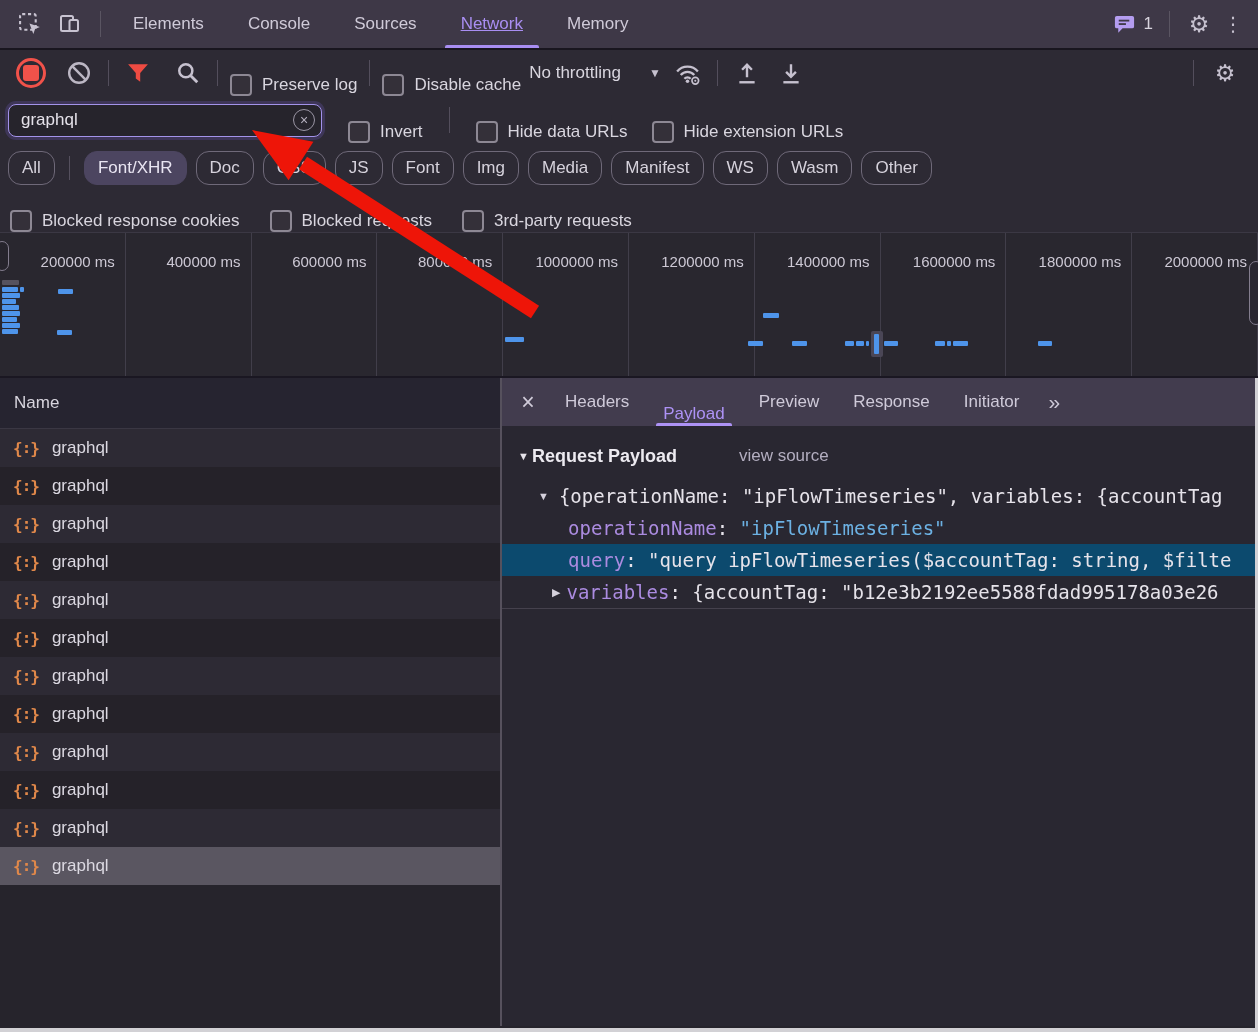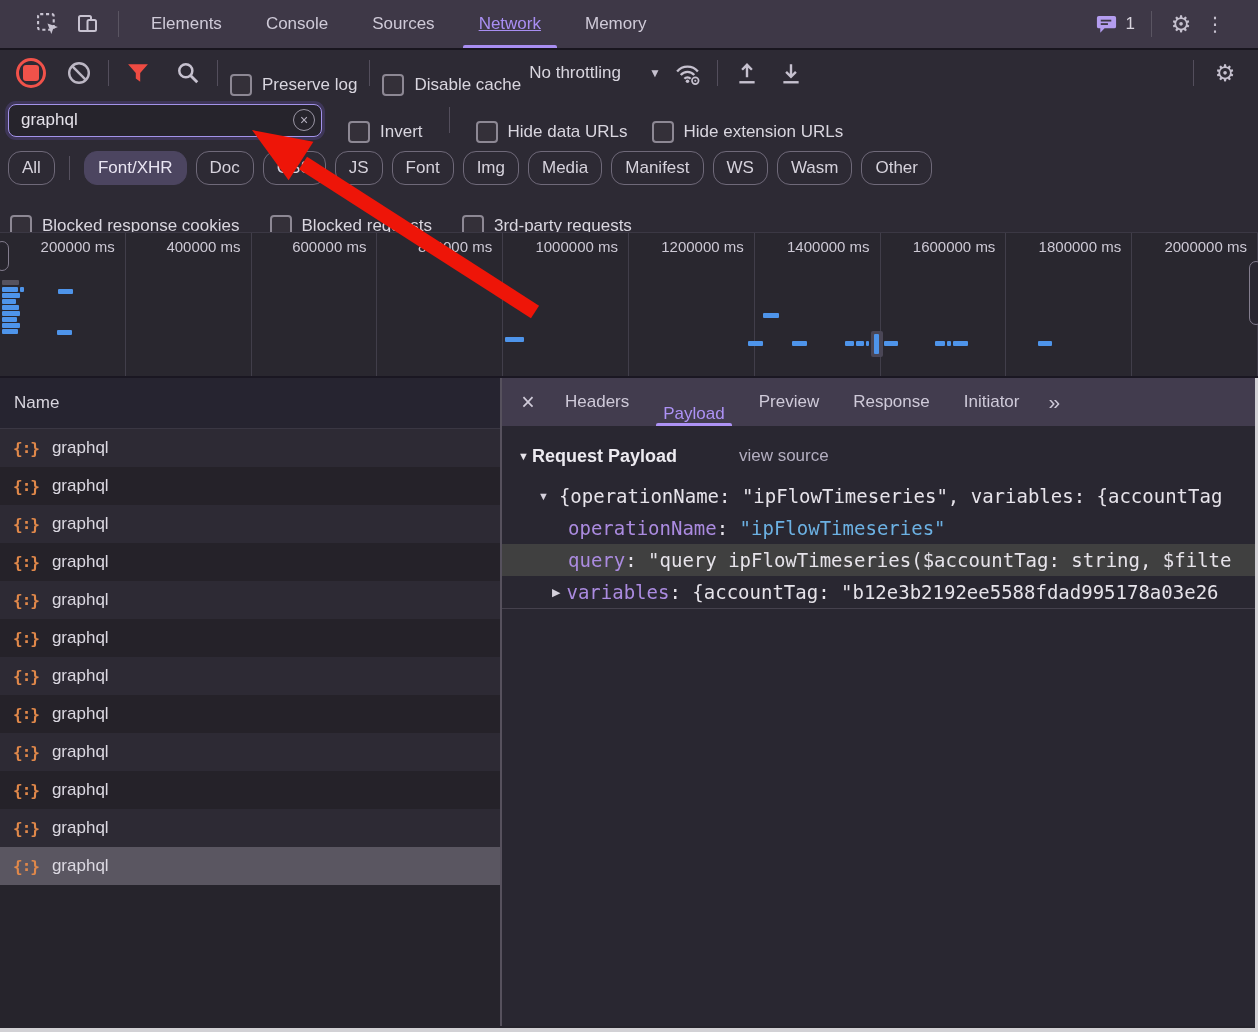--- a/index.html
+++ b/index.html
@@ -2,21 +2,21 @@
 <html><head>
 <meta charset="utf-8">
 <style>
   html,body{margin:0;padding:0;background:#111;}
   .app{position:relative;width:1258px;height:1032px;background:#26242c;overflow:hidden;
        font-family:"Liberation Sans",sans-serif;color:#d8d4de;-webkit-font-smoothing:antialiased;}
   .spacer{flex:1;}
   svg{display:block;}
 
   
-  .topbar{height:48px;background:#3e3847;display:flex;align-items:stretch;padding:0 28px;border-bottom:2px solid #19161f;}
+  .topbar{height:48px;background:#3e3847;display:flex;align-items:stretch;padding:0 10px;border-bottom:2px solid #19161f;}
   .tb-btn{width:40px;display:flex;align-items:center;justify-content:center;}
   .tb-sep{width:1px;height:26px;background:#5a5562;margin:11px 10px 0 10px;}
   .tabs{display:flex;align-items:stretch;}
   .tab{padding:0 22px;display:flex;align-items:center;font-size:17px;color:#cfcad8;position:relative;cursor:default;}
   .tab.active{color:#a98ef2;text-decoration:underline;}
   .tab.active::after{content:"";position:absolute;left:6px;right:6px;bottom:0;height:3px;background:#a98ef2;border-radius:2px 2px 0 0;}
   .issues{display:flex;align-items:center;gap:8px;padding:0 6px;font-size:17px;color:#d8d4de;}
   .glyph-btn{display:flex;align-items:center;justify-content:center;width:38px;font-size:23px;color:#c6c1cf;}
   .glyph-btn.kebab{font-size:20px;width:30px;}
 
@@ -43,27 +43,27 @@
   .f-sep{width:1px;height:26px;background:#534e5c;margin:0 2px 0 26px;}
 
   
   .chiprow{height:47px;background:#2d2a34;display:flex;align-items:center;padding:0 8px;gap:9px;}
   .chip{height:32px;padding:0 13px;display:flex;align-items:center;border:1.5px solid #6f6979;border-radius:13px;
         font-size:17px;color:#d6d2dc;white-space:nowrap;}
   .chip.selected{background:#4c4560;border-color:#4c4560;color:#e9e5f2;}
   .chips-sep{width:1px;height:24px;background:#55505e;margin:0 5px;}
 
   
-  .advrow{height:41px;background:#2d2a34;display:flex;align-items:flex-start;padding:0 10px;gap:30px;}
+  .advrow{height:41px;background:#2d2a34;display:flex;align-items:flex-end;padding:0 10px;gap:30px;}
 
   
   .timeline{position:relative;height:146px;background:#29272f;border-top:1px solid #3b3844;border-bottom:2px solid #1a1722;box-sizing:border-box;}
   .tl-cols{position:absolute;inset:0;display:flex;overflow:hidden;}
   .tl-col{flex:1;border-right:1px solid #413e4a;position:relative;}
-  .tl-label{position:absolute;top:5px;right:10px;font-size:15px;color:#cdc9d5;white-space:nowrap;}
+  .tl-label{position:absolute;top:20px;right:10px;font-size:15px;color:#cdc9d5;white-space:nowrap;}
   .tl-bars{position:absolute;inset:0;}
   .tl-bar{position:absolute;background:#4e94ea;border-radius:1px;}
   .tl-cap{position:absolute;background:#56525e;border-radius:1px;}
   .tl-tickbox{position:absolute;background:#4a4656;border-radius:2px;}
   .tl-tickbar{position:absolute;background:#4e94ea;border-radius:1px;}
   .tl-grip{position:absolute;background:#4c4855;border:1.5px solid #837d8e;border-radius:7px;}
   .tl-grip.left{left:-5px;top:8px;width:12px;height:28px;}
   .tl-grip.right{right:-5px;top:28px;width:12px;height:62px;}
 
   
@@ -90,21 +90,21 @@
   .payload{padding-top:15px;}
   .pl-section{display:flex;align-items:center;height:30px;padding-left:16px;}
   .pl-section .tri{font-size:11px;color:#e6e3ea;margin-right:3px;}
   .pl-title{font-size:18px;font-weight:bold;color:#eceaf0;}
   .view-source{margin-left:62px;font-size:17px;color:#b3aec0;}
   .pl-root{height:32px;display:flex;align-items:center;padding-left:36px;margin-top:9px;
            font-family:"DejaVu Sans Mono",monospace;font-size:19px;color:#e6e3ea;white-space:pre;}
   .pl-root .tri{font-size:11px;margin-right:10px;color:#d5d1dc;font-family:"Liberation Sans",sans-serif;}
   .pl-row{height:32px;display:flex;align-items:center;padding-left:66px;
           font-family:"DejaVu Sans Mono",monospace;font-size:19px;white-space:pre;}
-  .pl-row.hl{background:#404040;}
+  .pl-row.hl{background:#0c4a6e;}
   .pl-row .tri{font-size:11px;color:#d5d1dc;margin-left:-16px;margin-right:6px;font-family:"Liberation Sans",sans-serif;}
   .pl-key{color:#ab8be0;}
   .pl-colon{color:#e6e3ea;}
   .pl-val.string{color:#6cb1e3;}
   .pl-val.plain{color:#e6e3ea;}
   .pl-end{border-bottom:1px solid #45414d;}
 
   
   .arrow-svg{position:absolute;inset:0;z-index:50;pointer-events:none;}
   .edge-right{position:absolute;right:0;top:378px;bottom:0;width:3px;background:#d2d1d5;z-index:40;}

